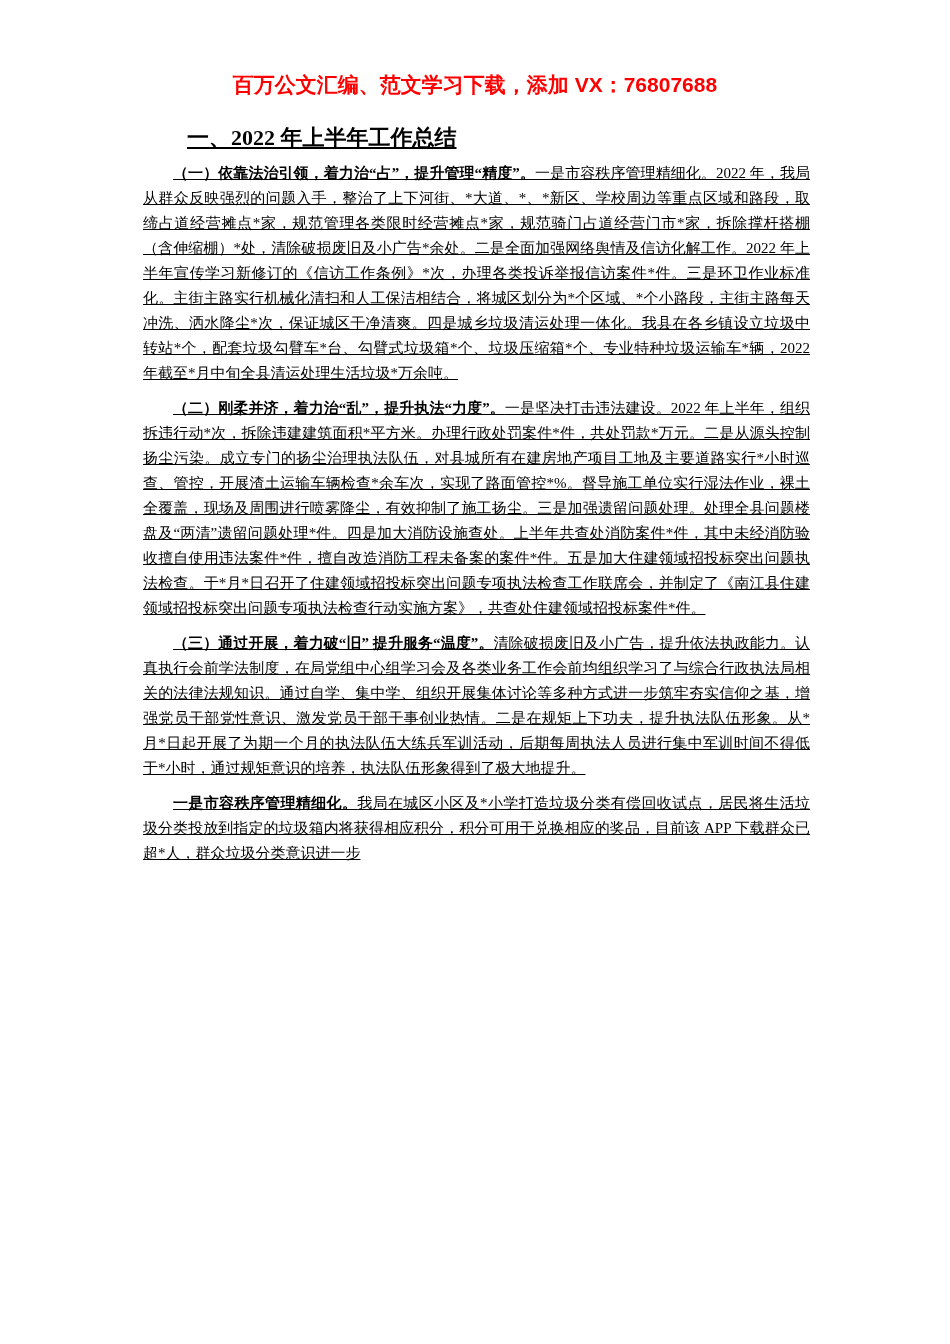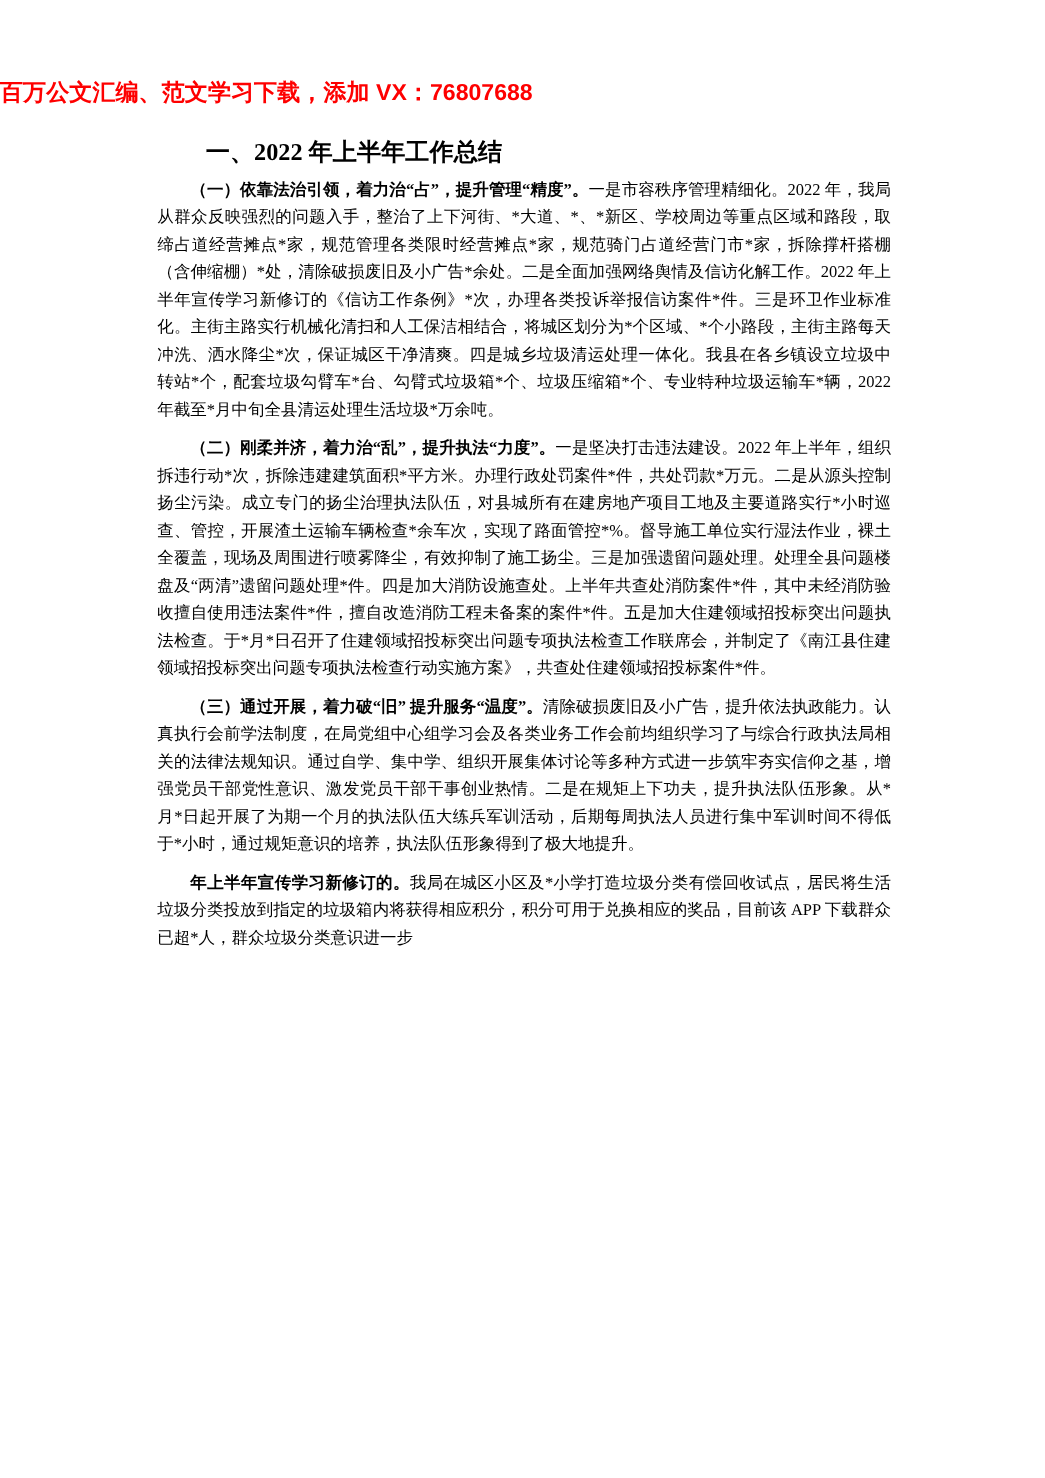--- a/index.html
+++ b/index.html
@@ -14,31 +14,33 @@
     background: #ffffff;
     overflow: hidden;
     font-family: "Liberation Serif", "DejaVu Serif", serif;
     color: #000000;
   }
   .banner {
     position: absolute;
     top: 71px;
     left: 0;
     width: 100%;
+    text-align: center;
     font-family: "Liberation Sans", "DejaVu Sans", sans-serif;
     font-weight: 700;
     font-size: 21px;
     line-height: 27px;
     color: #fe0000;
   }
   .content {
     position: absolute;
     left: 143px;
     top: 125px;
     width: 667px;
+    text-decoration: underline;
   }
   .doc-h {
     font-size: 22px;
     line-height: 26px;
     font-weight: bold;
     text-indent: 2em;
     margin: 0 0 1px 0;
   }
   .doc-h.second {
     margin: 9px 0 5px 0;
@@ -67,16 +69,16 @@
     <h1 class="doc-h">一、2022 年上半年工作总结</h1>
 
     <p class="doc-p"><span class="lead">（一）依靠法治引领，着力治“占”，提升管理“精度”。</span><span>一是市容秩序管理精细化。2022 年，我局从群众反映强烈的问题入手，整治了上下河街、*大道、*、*新区、学校周边等重点区域和路段，取缔占道经营摊点*家，规范管理各类限时经营摊点*家，规范骑门占道经营门市*家，拆除撑杆搭棚（含伸缩棚）*处，清除破损废旧及小广告*余处。二是全面加强网络舆情及信访化解工作。2022 年上半年宣传学习新修订的《信访工作条例》*次，办理各类投诉举报信访案件*件。三是环卫作业标准化。主街主路实行机械化清扫和人工保洁相结合，将城区划分为*个区域、*个小路段，主街主路每天冲洗、洒水降尘*次，保证城区干净清爽。四是城乡垃圾清运处理一体化。我县在各乡镇设立垃圾中转站*个，配套垃圾勾臂车*台、勾臂式垃圾箱*个、垃圾压缩箱*个、专业特种垃圾运输车*辆，2022 年截至*月中旬全县清运处理生活垃圾*万余吨。</span></p>
 
     <p class="doc-p"><span class="lead">（二）刚柔并济，着力治“乱”，提升执法“力度”。</span><span>一是坚决打击违法建设。2022 年上半年，组织拆违行动*次，拆除违建建筑面积*平方米。办理行政处罚案件*件，共处罚款*万元。二是从源头控制扬尘污染。成立专门的扬尘治理执法队伍，对县城所有在建房地产项目工地及主要道路实行*小时巡查、管控，开展渣土运输车辆检查*余车次，实现了路面管控*%。督导施工单位实行湿法作业，裸土全覆盖，现场及周围进行喷雾降尘，有效抑制了施工扬尘。三是加强遗留问题处理。处理全县问题楼盘及“两清”遗留问题处理*件。四是加大消防设施查处。上半年共查处消防案件*件，其中未经消防验收擅自使用违法案件*件，擅自改造消防工程未备案的案件*件。五是加大住建领域招投标突出问题执法检查。于*月*日召开了住建领域招投标突出问题专项执法检查工作联席会，并制定了《南江县住建领域招投标突出问题专项执法检查行动实施方案》，共查处住建领域招投标案件*件。</span></p>
 
     <p class="doc-p"><span class="lead">（三）通过开展，着力破“旧” 提升服务“温度”。</span><span>清除破损废旧及小广告，提升依法执政能力。认真执行会前学法制度，在局党组中心组学习会及各类业务工作会前均组织学习了与综合行政执法局相关的法律法规知识。通过自学、集中学、组织开展集体讨论等多种方式进一步筑牢夯实信仰之基，增强党员干部党性意识、激发党员干部干事创业热情。二是在规矩上下功夫，提升执法队伍形象。从*月*日起开展了为期一个月的执法队伍大练兵军训活动，后期每周执法人员进行集中军训时间不得低于*小时，通过规矩意识的培养，执法队伍形象得到了极大地提升。</span></p>
 
 
 
-    <p class="doc-p"><span class="lead">年上半年宣传学习新修订的。</span><span>我局在城区小区及*小学打造垃圾分类有偿回收试点，居民将生活垃圾分类投放到指定的垃圾箱内将获得相应积分，积分可用于兑换相应的奖品，目前该 APP 下载群众已超*人，群众垃圾分类意识进一步</span></p>
+    <p class="doc-p"><span class="lead">一是市容秩序管理精细化。</span><span>我局在城区小区及*小学打造垃圾分类有偿回收试点，居民将生活垃圾分类投放到指定的垃圾箱内将获得相应积分，积分可用于兑换相应的奖品，目前该 APP 下载群众已超*人，群众垃圾分类意识进一步</span></p>
 
   </div>
 </div>
 
 </body></html>

